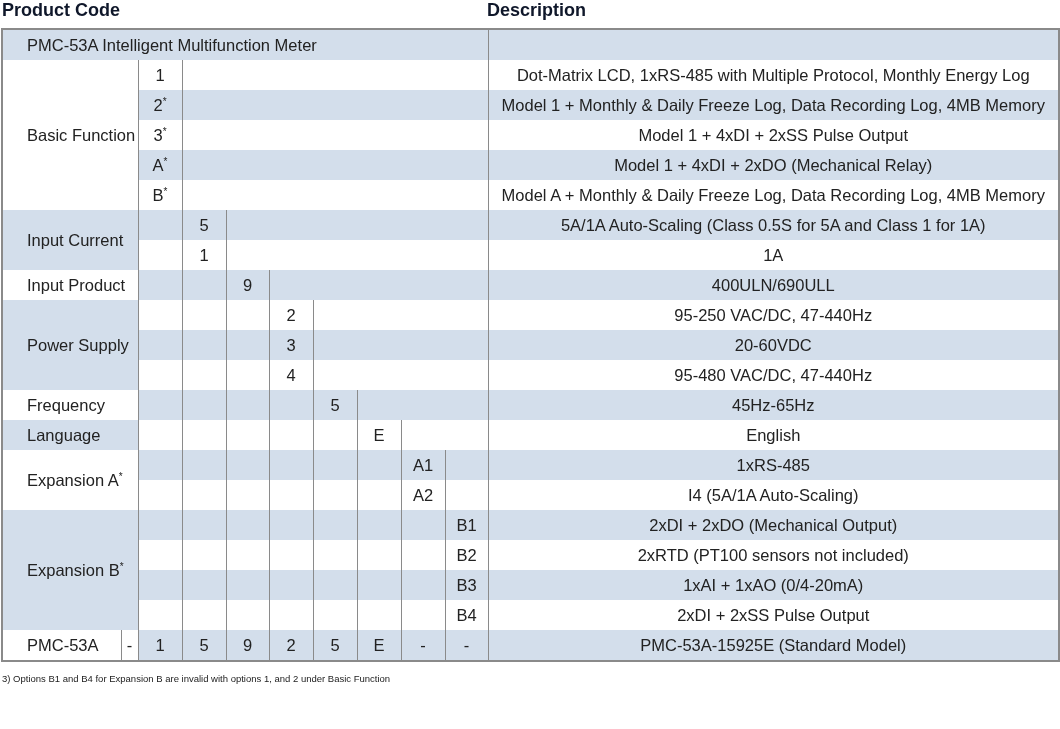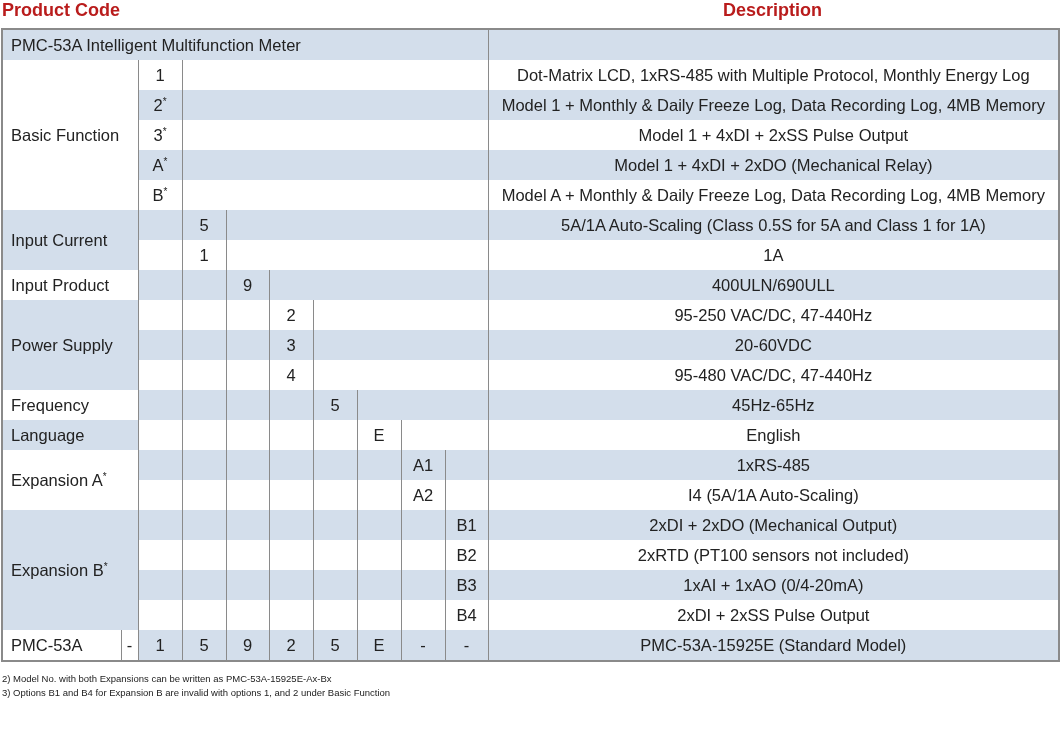--- a/index.html
+++ b/index.html
@@ -1,27 +1,27 @@
 <!DOCTYPE html>
 <html><head>
 <meta charset="utf-8">
 <style>
   html, body { margin:0; padding:0; background:#ffffff; }
   body { width:1060px; height:729px; position:relative; overflow:hidden;
          font-family:"Liberation Sans", sans-serif; color:#222; }
-  .h { position:absolute; top:0; font-weight:bold; font-size:18px; color:#b91c1c; }
+  .h { position:absolute; top:0; font-weight:bold; font-size:18px; color:#0f172a; }
   #h-code { left:2px; }
-  #h-desc { left:487px; width:571px; text-align:center; }
+  #h-desc { left:487px; width:571px; }
   table { position:absolute; left:1px; top:28px; border-collapse:collapse;
           border:2px solid #8a8a8a; table-layout:fixed; width:1058px; }
   td { height:30px; padding:0; font-size:16.5px; color:#222; vertical-align:middle;
        white-space:nowrap; overflow:visible; }
   .b { background:#d3deeb; }
   .w { background:#ffffff; }
-  .lab { padding-left:8px; text-align:left; }
+  .lab { padding-left:24px; text-align:left; }
   .c { text-align:center; }
   .vl { border-left:1px solid #8a8a8a; }
   .desc { border-left:1px solid #8a8a8a; text-align:center;margin-left:46px; }
   sup { font-size:10px; vertical-align:6px; }
   .notes { position:absolute; left:2px; top:672px; font-size:9.5px; line-height:14px; color:#222; }
 </style>
 </head>
 <body>
 
 <div id="h-code" class="h">Product Code</div>
@@ -273,15 +273,14 @@
         <td class="c vl">5</td>
         <td class="c vl">E</td>
         <td class="c vl">-</td>
         <td class="c vl">-</td>
         <td class="desc">PMC-53A-15925E (Standard Model)</td>
       </tr>
     </tbody>
 </table>
 
 <div class="notes">
-  <div>2) Model No. with both Expansions can be written as PMC-53A-15925E-Ax-Bx</div>
   <div>3) Options B1 and B4 for Expansion B are invalid with options 1, and 2 under Basic Function</div>
 </div>
 
 </body></html>

